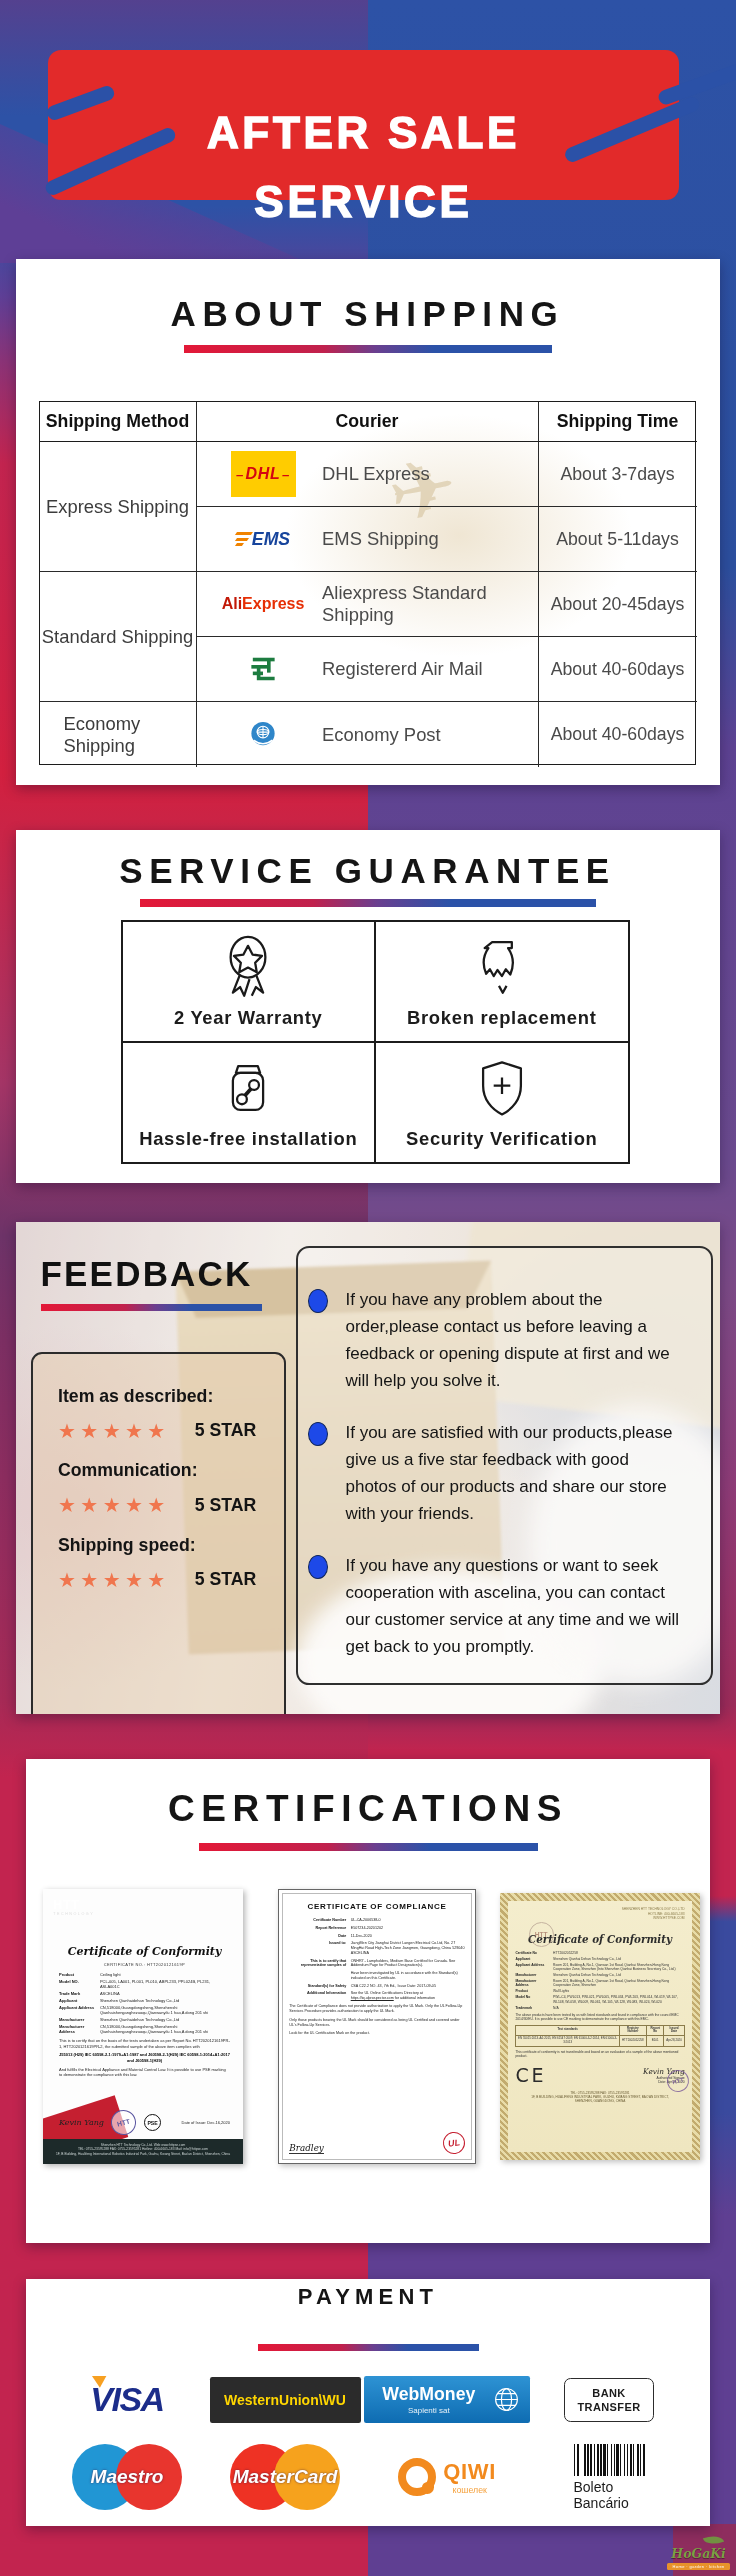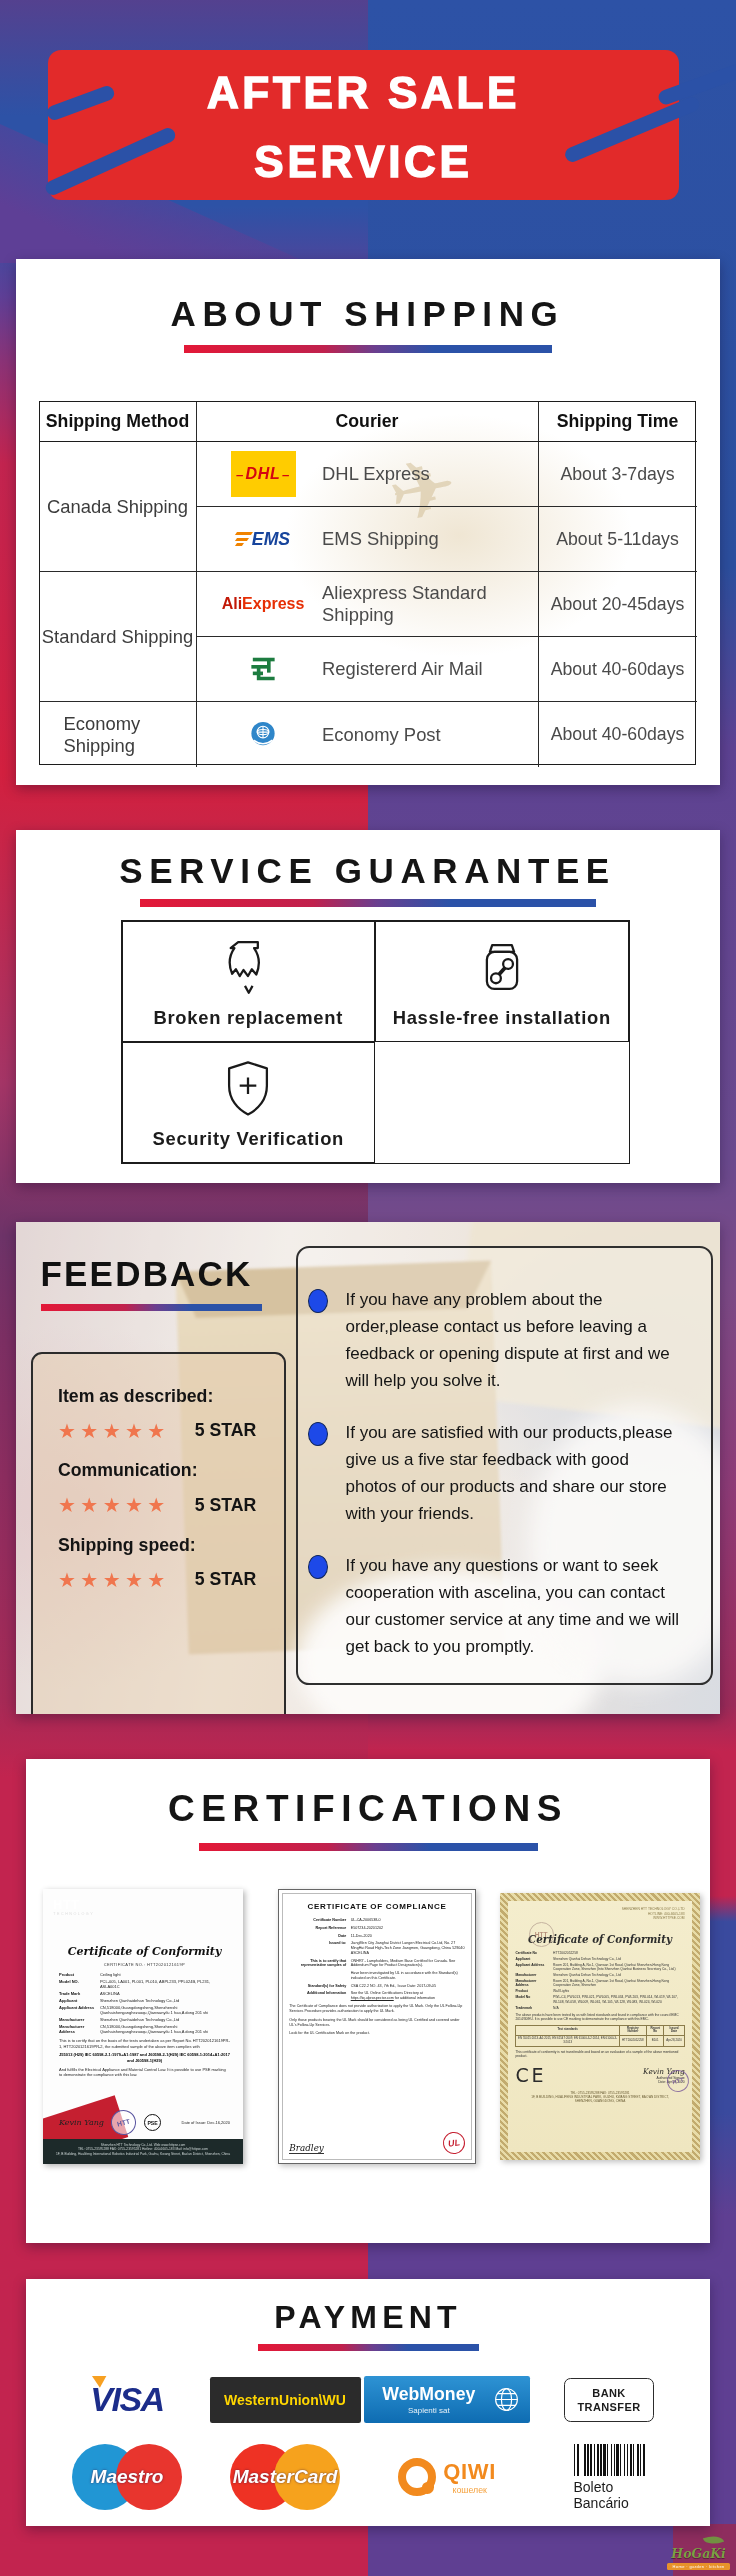--- a/index.html
+++ b/index.html
@@ -21,21 +21,21 @@
 
   
   .hero { position:absolute; left:0; top:0; width:736px; height:259px; }
   .hero-purple { position:absolute; left:0; bottom:-4.4px; width:309px; height:155px;
     background:linear-gradient(25deg,#5e3f96 20%, rgba(94,63,150,0) 75%);
     clip-path:polygon(0 10%, 100% 100%, 0 100%); }
   .hero-banner { position:absolute; left:48px; top:50px; width:631px; height:150px;
     background:#e22a2a; border-radius:13.2px; }
   .hero-stripes { position:absolute; left:0; top:0; }
   .hero-title { position:absolute; left:48px; width:631px; text-align:center; color:#fff;
-    font-weight:900; font-size:44px; letter-spacing:3.7px; font-family:"Liberation Sans", sans-serif;
+    font-weight:900; font-size:44px; letter-spacing:3.7px; font-family:"Liberation Sans", sans-serif;margin-top:40px;
     -webkit-text-stroke:1.5px #fff; }
   .hero-line1 { top:68px; } .hero-line2 { top:137px; }
 
   
   .card { position:absolute; background:#fff; box-shadow:0 4.4px 11.8px rgba(20,10,40,.35); }
   .sec-title { position:absolute; width:100%; text-align:center; color:#151515;
     font-weight:900; letter-spacing:6.6px; font-family:"Liberation Sans", sans-serif; }
   .grad-bar { position:absolute; height:8px;
     background:linear-gradient(90deg,#e31837 0%, #c0214d 38%, #6a3f8f 52%, #2b52a8 68%, #2b52a8 100%); }
 
@@ -183,21 +183,21 @@
   .c3-signblock { margin-left:auto; text-align:right; position:relative; }
   .c3-sign { font-family:"DejaVu Serif", serif; font-style:italic; font-size:7.4px; color:#222; }
   .c3-mini { font-size:3.3px; color:#333; }
   .c3-stamp { position:absolute; right:-4.4px; top:2.9px; width:22px; height:22px; border:1.5px solid #7a5a9a; border-radius:50%;
     color:#7a5a9a; font-weight:900; font-size:5.9px; display:flex; align-items:center; justify-content:center;
     transform:rotate(-12deg); opacity:.8; }
   .c3-foot { font-size:3.1px; color:#6a5c34; text-align:center; line-height:4px; margin-top:4.4px; }
 
   
   .pay { left:26px; top:2279px; width:684px; height:247px; }
-  .pay .sec-title { top:20px; font-size:32px; letter-spacing:5.2px; }
+  .pay .sec-title { top:5px; font-size:22px; letter-spacing:5.2px; }
   .pay .grad-bar { left:232px; top:65px; width:221px; height:6.6px; }
   .pay-grid { position:absolute; left:22px; top:82px; width:640px; height:155px;
     display:grid; grid-template-columns:repeat(4,1fr); grid-template-rows:1fr 1fr; align-items:center; justify-items:center; }
   .visa { position:relative; font-size:34px; font-weight:900; font-style:italic; color:#1c2d8a; letter-spacing:-1.5px; }
   .visa::before { content:""; position:absolute; left:1.5px; top:-4.4px; width:14.7px; height:11.8px;
     background:#f7a021; clip-path:polygon(0 0, 100% 0, 55% 100%); }
   .wu { width:151px; height:46px; background:#2b2b2b; border-radius:2.2px; display:flex; align-items:center; justify-content:center; }
   .wu span { color:#ffd600; font-weight:700; font-size:14px; }
   .webmoney { width:166px; height:47px; background:linear-gradient(180deg,#2e93d4,#0e6cb2); border-radius:2.2px;
     display:flex; align-items:center; padding:0 8.8px; gap:7.4px; }
@@ -258,21 +258,21 @@
     <h2 class="sec-title">ABOUT SHIPPING</h2>
     <div class="grad-bar"></div>
     <div class="ship-wm">
         <span class="plane">✈</span>
       </div>
     <div class="ship-table">
       <div class="hcell">Shipping Method</div>
       <div class="hcell">Courier</div>
       <div class="hcell last-col">Shipping Time</div>
 
-      <div class="mcell m-express">Canada Shipping</div>
+      <div class="mcell m-express">Express Shipping</div>
       <div class="ccell">
         <span class="logo-slot">
             <span class="logo-dhl">
               <b>DHL</b>
             </span>
           </span>
         <span>DHL Express</span>
       </div>
       <div class="tcell last-col">About 3-7days</div>
 
@@ -332,20 +332,29 @@
         <span>Economy Post</span>
       </div>
       <div class="tcell last-col last-row">About 40-60days</div>
     </div>
   </section>
 
   <section class="card guar">
     <h2 class="sec-title">SERVICE GUARANTEE</h2>
     <div class="grad-bar"></div>
     <div class="guar-grid">
+      <div class="guar-cell">
+        <svg width="68" height="68" viewBox="0 0 90 90" fill="none" stroke="#1a1a1a" stroke-width="3" stroke-linejoin="round">
+          <ellipse cx="45" cy="32" rx="23" ry="27"></ellipse>
+          <path d="M45 17 l6 11.5 12.5 1.8 -9 9 2.1 12.6 -11.6 -6.1 -11.6 6.1 2.1 -12.6 -9 -9 12.5 -1.8 z"></path>
+          <path d="M34 56 L25 79 L34.5 71.5 L40 83 L47 61"></path>
+          <path d="M56 56 L65 79 L55.5 71.5 L50 83"></path>
+        </svg>
+        <div class="guar-label">2 Year Warranty</div>
+      </div>
       <div class="guar-cell">
         <svg width="68" height="68" viewBox="0 0 90 90" fill="none" stroke="#1a1a1a" stroke-width="3" stroke-linejoin="round">
           <path d="M32 12 h26 v8 h-5 c7 10 8 23 3 35 l-6 -7 -5 9 -6 -8 -5 8 -5 -9 -5 6 c-5 -12 -4 -24 3 -34 h-5 z"></path>
           <path d="M41 70 l5 9 5 -9"></path>
         </svg>
         <div class="guar-label">Broken replacement</div>
       </div>
       <div class="guar-cell">
         <svg width="68" height="68" viewBox="0 0 90 90" fill="none" stroke="#1a1a1a" stroke-width="3" stroke-linejoin="round">
           <path d="M32 16 h26 l3 9 h-32 z"></path>

